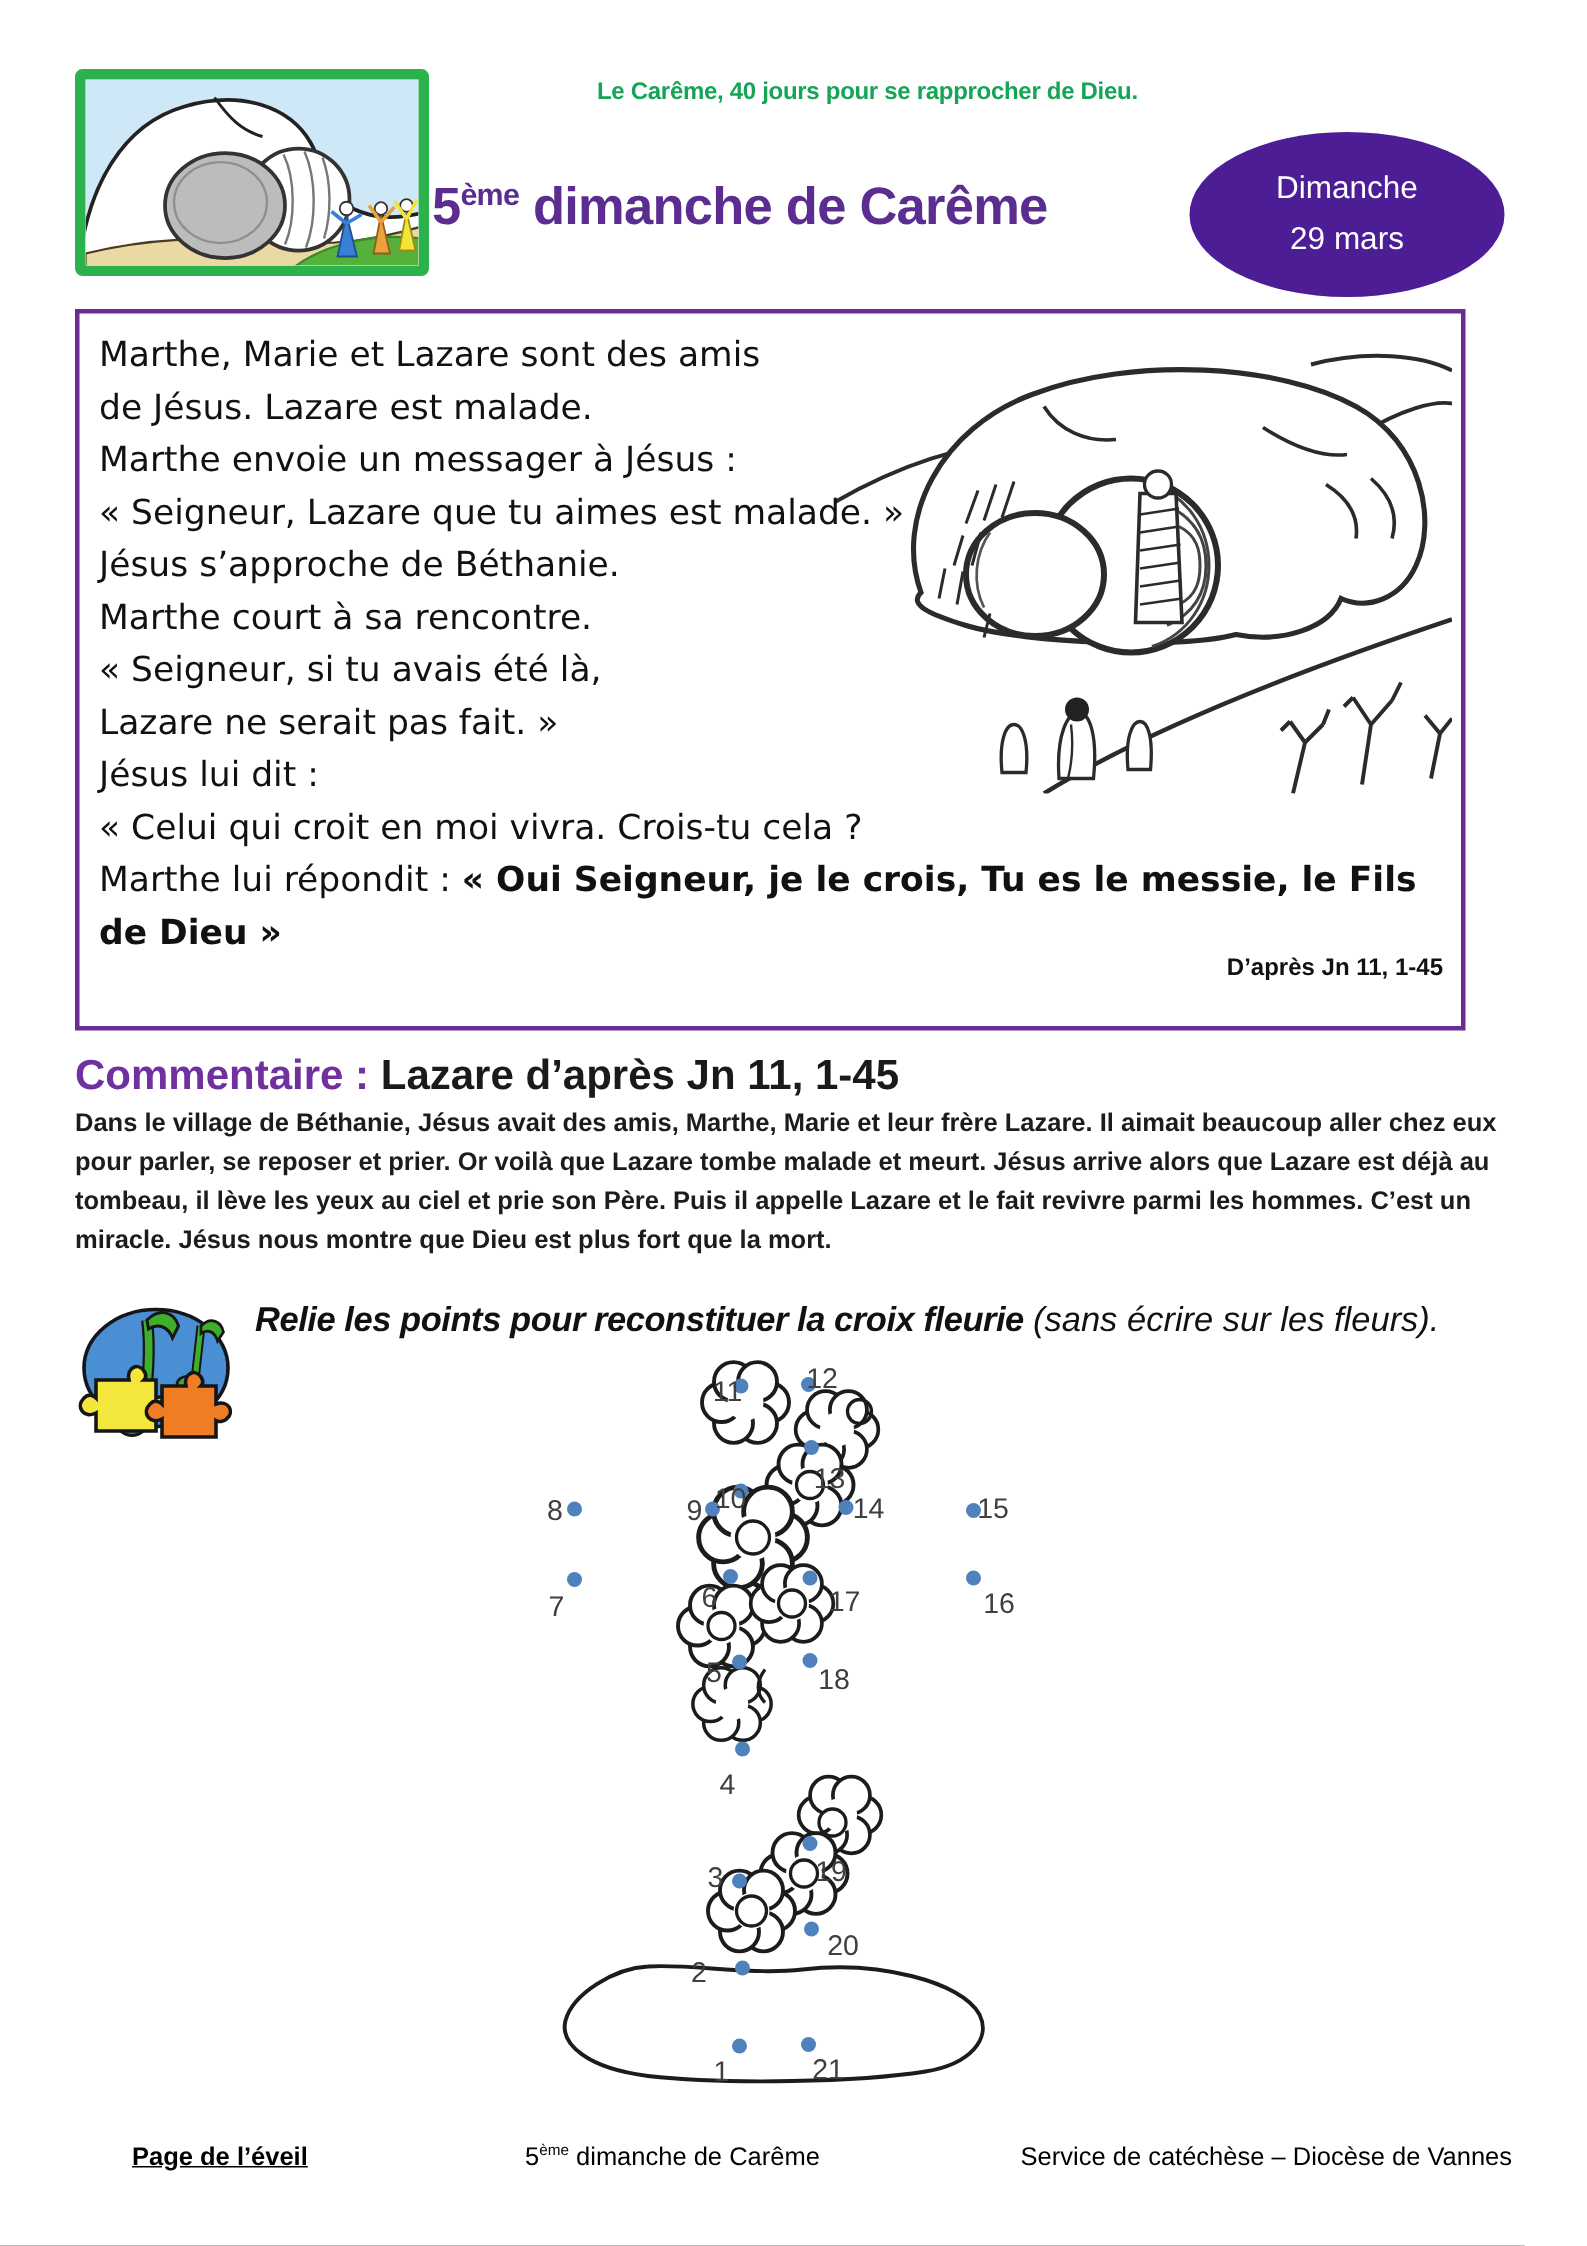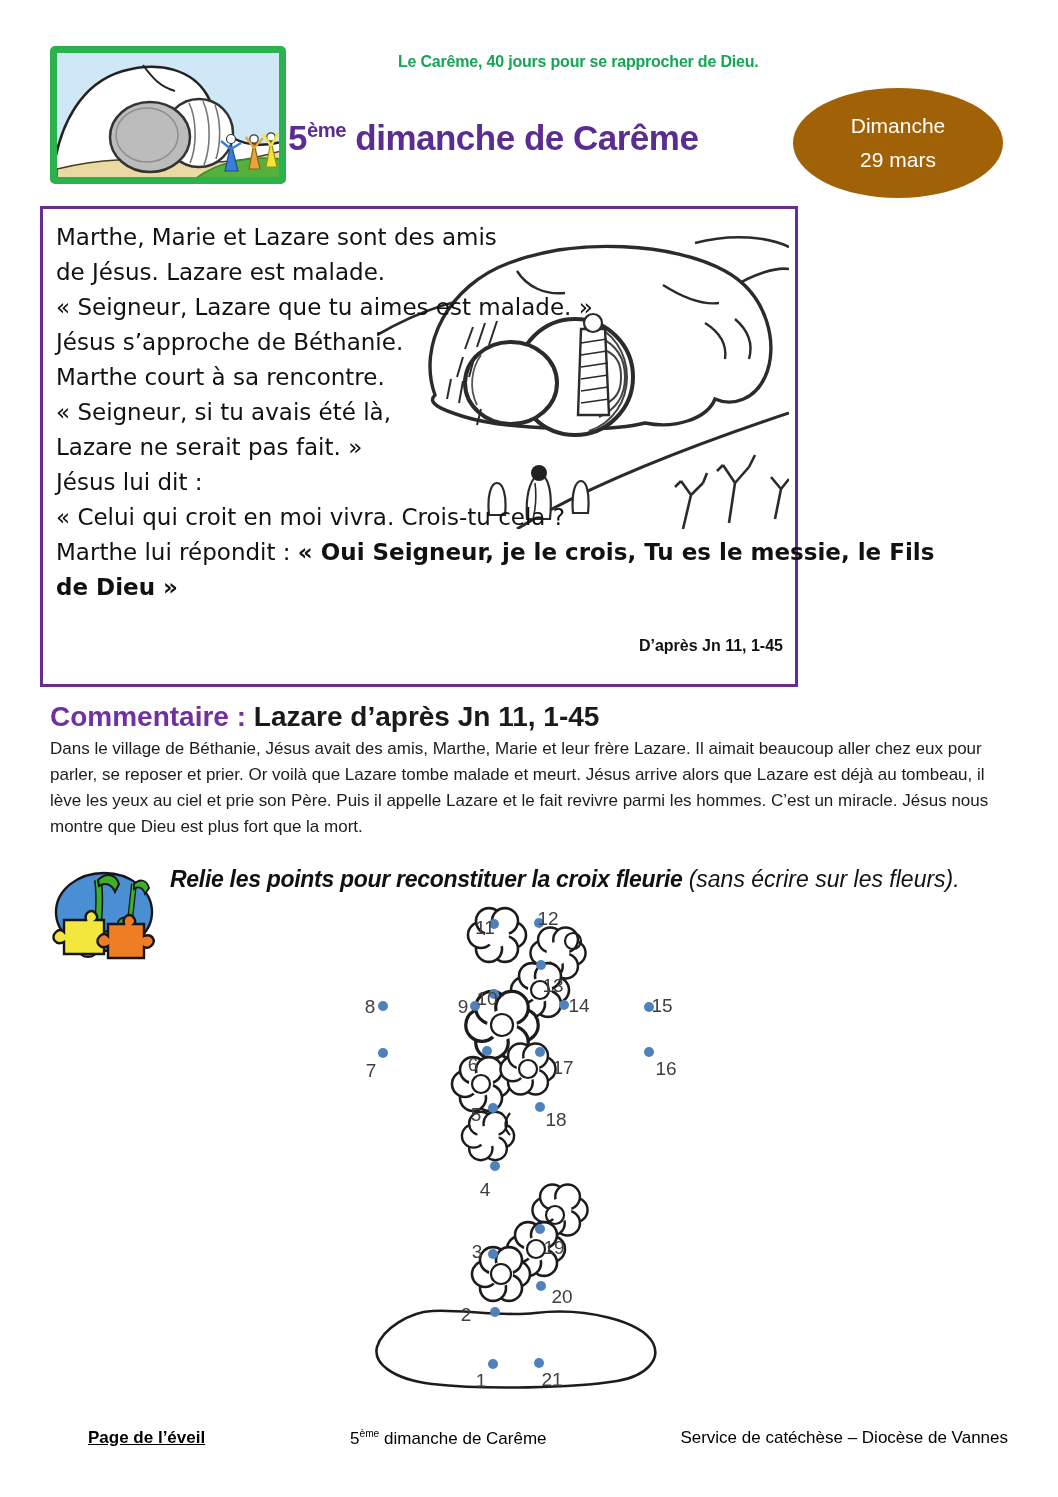--- a/index.html
+++ b/index.html
@@ -18,47 +18,47 @@
     position:absolute;left:398px;top:53px;width:520px;
     font-size:16px;font-weight:bold;color:#16a457;letter-spacing:-0.2px;
   }
   .page-title{
     position:absolute;left:288px;top:118px;
     font-size:35px;font-weight:bold;color:#5c2d91;letter-spacing:-0.5px;
   }
   .page-title sup{font-size:58%;vertical-align:super;}
   .date-badge{
     position:absolute;left:793px;top:88px;width:210px;height:110px;
-    background:#a16207;border-radius:50%;
+    background:#4c1d95;border-radius:50%;
     display:flex;flex-direction:column;align-items:center;justify-content:center;
     color:#fff;font-size:21px;line-height:30px;gap:4px;
   }
   
   .story-box{
-    position:absolute;left:40px;top:206px;width:758px;height:481px;
+    position:absolute;left:50px;top:206px;width:927px;height:481px;
     border:3px solid #6a2d8f;background:#fff;
   }
   .story-illustration{position:absolute;right:6px;top:18px;width:412px;height:302px;}
   .story-text{
     position:absolute;left:13px;top:11px;width:905px;
     font-family:"DejaVu Sans",sans-serif;
     font-size:23px;line-height:35px;color:#111;
   }
   .story-text .b{font-weight:bold;}
   .attribution{
     position:absolute;right:12px;top:428px;
     font-size:16px;font-weight:bold;color:#111;
   }
   
   .commentary{position:absolute;left:50px;top:704px;width:960px;}
   .commentary-heading{font-size:28px;font-weight:bold;line-height:26px;}
   .commentary-heading .lbl{color:#7030a0;}
   .commentary-heading .ref{font-weight:bold;}
   .commentary-body{
-    margin-top:6px;font-size:17px;font-weight:normal;line-height:26px;color:#1c1c1c;
+    margin-top:6px;font-size:17px;font-weight:bold;line-height:26px;color:#1c1c1c;
   }
   
   .activity-icon{position:absolute;left:46px;top:858px;width:114px;height:116px;}
   .activity-text{
     position:absolute;left:170px;top:861px;width:795px;
     font-size:23px;font-style:italic;line-height:36px;color:#111;
   }
   .activity-text .b{font-weight:bold;letter-spacing:-0.3px;margin-top:33px;}
   
   .dots-svg{position:absolute;left:330px;top:893px;width:420px;height:512px;}
@@ -139,20 +139,21 @@
       <path d="M158,256 C160,272 158,284 156,292" fill="none" stroke="#2b2b2b" stroke-width="1.6"></path>
       <path d="M196,286 C194,264 199,254 204,254 C209,254 213,264 211,286 Z" fill="#ffffff" stroke="#2b2b2b" stroke-width="2.2"></path>
       <path d="M306,302 L314,268 M314,268 L304,254 M314,268 L326,256 M304,254 L298,260 M326,256 L330,246" fill="none" stroke="#2b2b2b" stroke-width="2.6"></path>
       <path d="M352,296 L358,256 M358,256 L346,238 M358,256 L372,240 M346,238 L340,244 M372,240 L378,228" fill="none" stroke="#2b2b2b" stroke-width="2.6"></path>
       <path d="M398,292 L404,262 M404,262 L394,250 M404,262 L412,252" fill="none" stroke="#2b2b2b" stroke-width="2.6"></path>
     </svg>
 
     <div class="story-text">
       <div>Marthe, Marie et Lazare sont des amis</div>
       <div>de Jésus. Lazare est malade.</div>
+      <div>Marthe envoie un messager à Jésus :</div>
       <div>« Seigneur, Lazare que tu aimes est malade. »</div>
       <div>Jésus s’approche de Béthanie.</div>
       <div>Marthe court à sa rencontre.</div>
       <div>« Seigneur, si tu avais été là,</div>
       <div>Lazare ne serait pas fait. »</div>
       <div>Jésus lui dit :</div>
       <div>« Celui qui croit en moi vivra. Crois-tu cela ?</div>
       <div><span>Marthe lui répondit : </span><span class="b">« Oui Seigneur, je le crois, Tu es le messie, le Fils</span></div>
       <div class="b">de Dieu »</div>
     </div>

